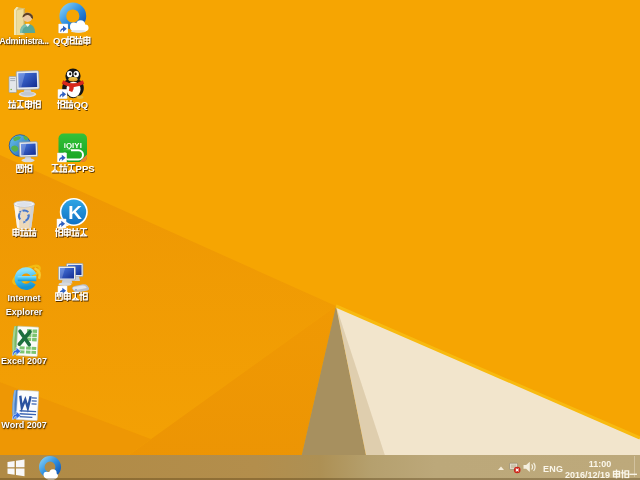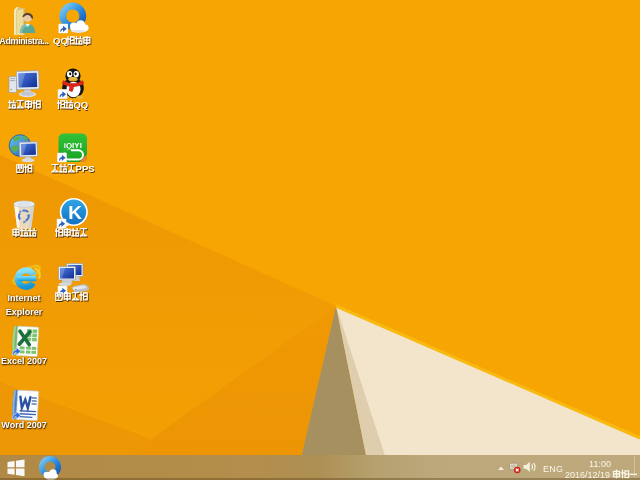--- a/index.html
+++ b/index.html
@@ -1,20 +1,20 @@
 <!DOCTYPE html>
 <html><head><meta charset="utf-8">
 <style>
 html,body{margin:0;padding:0;width:640px;height:480px;overflow:hidden;background:#f6a502;
  font-family:"Liberation Sans",sans-serif;}
 #stage{position:absolute;left:0;top:0;width:640px;height:420px;}
 .lbl{position:absolute;width:90px;text-align:center;color:#fff;font-size:9px;font-weight:bold;line-height:10px;
  text-shadow:0.8px 1px 1.2px rgba(45,25,0,.95),0 0 2px rgba(45,25,0,.55);}
 #tb{position:absolute;left:0;top:455px;width:640px;height:25px;
- background:linear-gradient(90deg,#b08a45 0%,#b38e4c 40%,#ad9054 50%,#b5a06e 58%,#bca87a 68%,#bda97b 100%);}
+ background:linear-gradient(90deg,#b08a45 0%,#b38e4c 40%,#ad9054 50%,#b5a06e 58%,#bca87a 68%,#bda97b 100%);font-weight:bold;}
 #tb:after{content:"";position:absolute;left:0;bottom:0;width:640px;height:2.5px;background:rgba(75,52,14,.34);}
 .tray{position:absolute;color:#faf6ea;}
 </style></head>
 <body>
 <div id="stage">
 <svg width="640" height="480" style="position:absolute;left:0;top:0">
  <defs>
   <linearGradient id="wgA" x1="0" y1="0" x2="0" y2="1">
    <stop offset="0" stop-color="#ee9703"></stop>
           <stop offset="1" stop-color="#f3a004"></stop>

